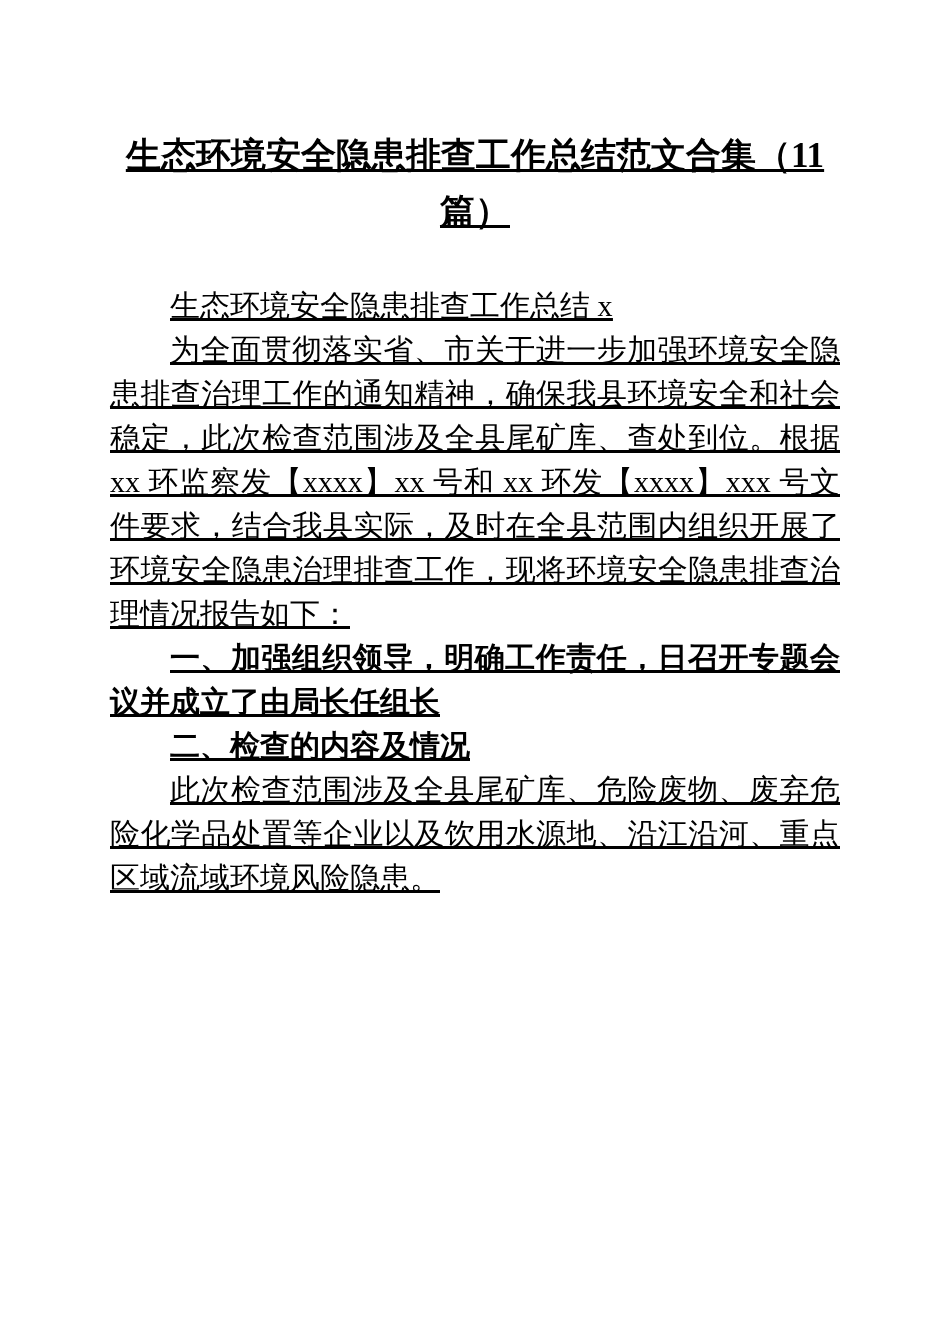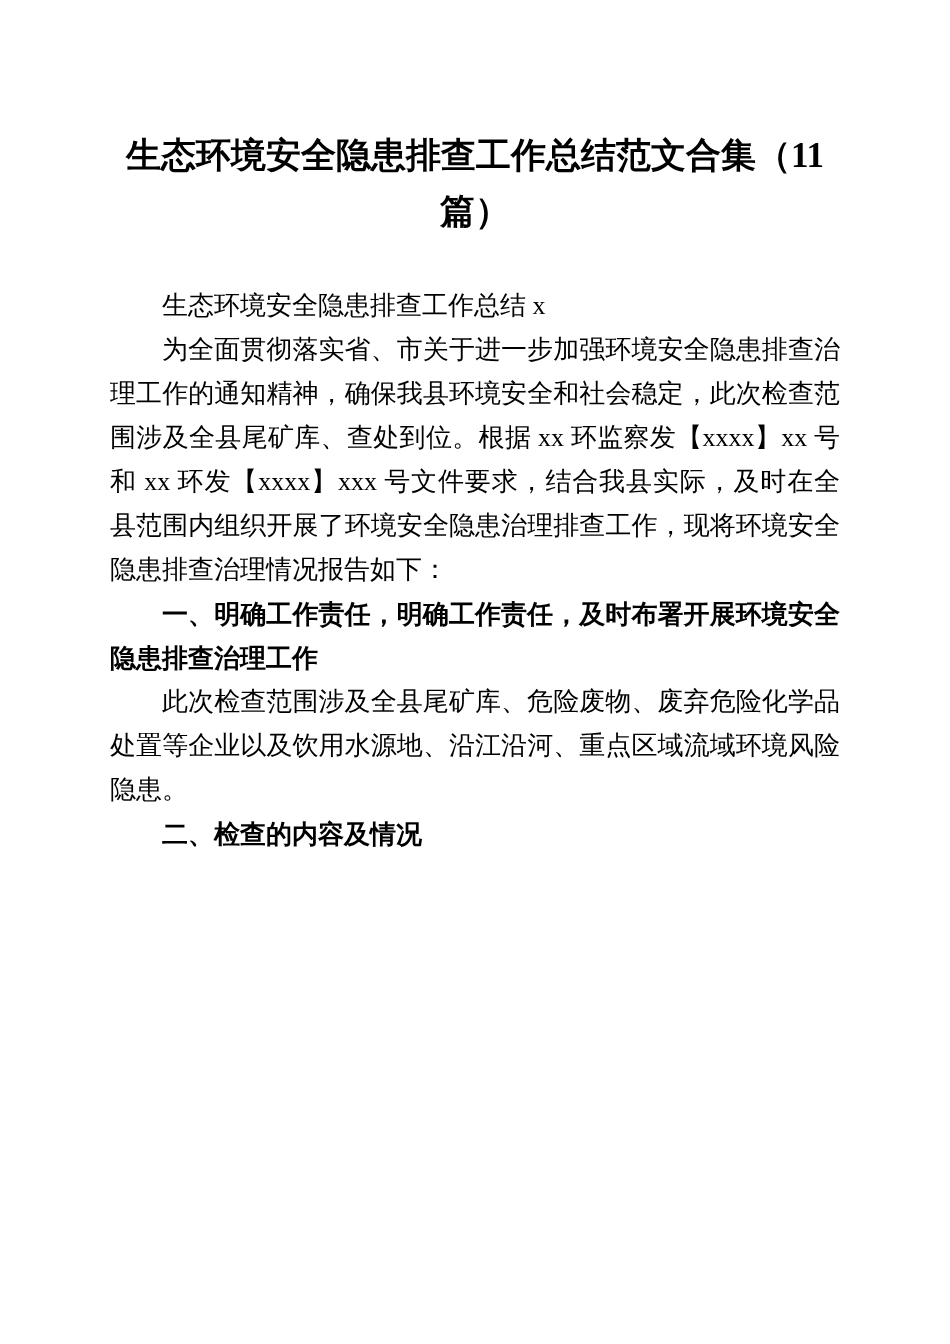--- a/index.html
+++ b/index.html
@@ -1,15 +1,15 @@
 <!DOCTYPE html>
 <html><head>
 <meta charset="utf-8">
 <style>
-  * { margin: 0; padding: 0; box-sizing: border-box; }
+  * { margin: 0; padding: 0; box-sizing: border-box; text-decoration: underline; }
 
   html, body {
     background: #ffffff;
   }
 
   body {
     width: 950px;
     height: 1344px;
     font-family: "Liberation Serif", "DejaVu Serif", serif;
     color: #000000;
@@ -27,21 +27,21 @@
     font-family: "Liberation Serif", "DejaVu Serif", serif;
     font-size: 35px;
     line-height: 56px;
     font-weight: 700;
     text-align: center;
     color: #000000;
     margin-bottom: 44px;
   }
 
   .para {
-    font-size: 26px;
+    font-size: 30px;
     line-height: 44px;
     text-align: justify;
     text-justify: inter-ideograph;
     text-indent: 2em;
     color: #000000;
   }
 
   .para.body {
     font-family: "Liberation Serif", "DejaVu Serif", serif;
     font-weight: 400;
@@ -56,20 +56,20 @@
 <body>
 
 <div class="page">
 
   <h1 class="doc-title">生态环境安全隐患排查工作总结范文合集（11 篇）</h1>
 
   <p class="para body">生态环境安全隐患排查工作总结 x</p>
 
   <p class="para body">为全面贯彻落实省、市关于进一步加强环境安全隐患排查治理工作的通知精神，确保我县环境安全和社会稳定，此次检查范围涉及全县尾矿库、查处到位。根据 xx 环监察发【xxxx】xx 号和 xx 环发【xxxx】xxx 号文件要求，结合我县实际，及时在全县范围内组织开展了环境安全隐患治理排查工作，现将环境安全隐患排查治理情况报告如下：</p>
 
-  <p class="para heading">一、明确工作责任，明确工作责任，及时布署开展环境安全隐患排查治理工作</p>
+  <p class="para heading">一、加强组织领导，明确工作责任，日召开专题会议并成立了由局长任组长</p>
 
 
+  <p class="para heading">二、检查的内容及情况</p>
+
   <p class="para body">此次检查范围涉及全县尾矿库、危险废物、废弃危险化学品处置等企业以及饮用水源地、沿江沿河、重点区域流域环境风险隐患。</p>
-
-  <p class="para heading">二、检查的内容及情况</p>
 
 </div>
 
 </body></html>

